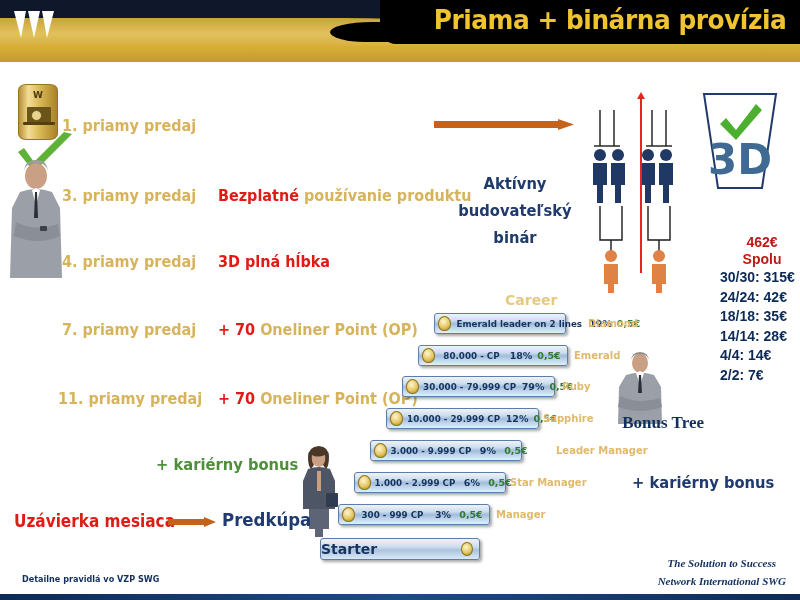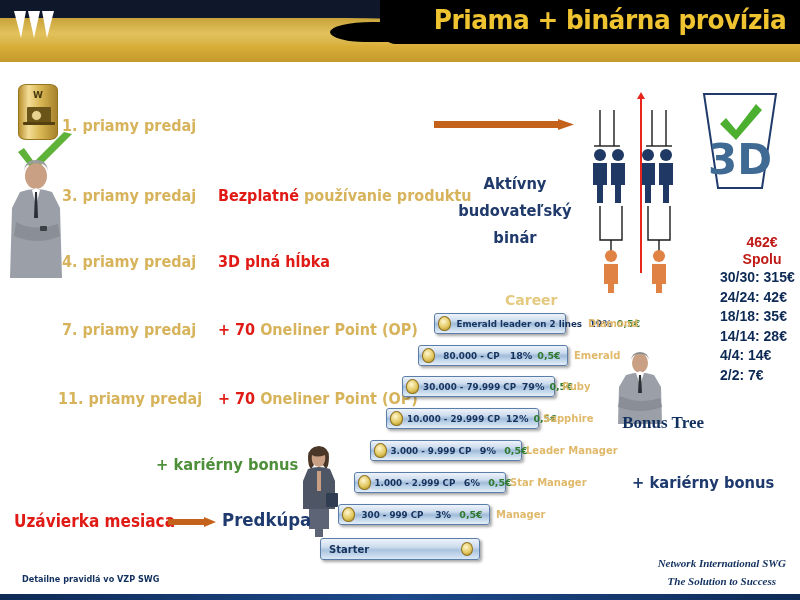--- a/index.html
+++ b/index.html
@@ -133,21 +133,21 @@
     font-family:"DejaVu Sans", sans-serif; white-space:nowrap;
   }
   #starter-rung {
     position:absolute; left:320px; top:538px; width:160px; height:22px;
     background:linear-gradient(to bottom,#eef3fa 0%,#cddcee 40%,#a9c3de 55%,#dbe8f6 100%);
     border:1px solid #5b7ea8; border-radius:3px;
     box-shadow:2px 2px 3px rgba(0,0,0,0.35);
     display:flex; align-items:center;
   }
   #starter-rung .sname {
-    color:#16335e; font-size:10px; font-weight:bold; margin-left:8px;
+    color:#16335e; font-size:14px; font-weight:bold; 
     font-family:"DejaVu Sans", sans-serif;
   }
   #starter-rung .smedal {
     position:absolute; right:6px; width:12px; height:14px;
     background:radial-gradient(circle at 40% 35%,#fff6cf 0%,#e3c860 55%,#a8851f 100%);
     border-radius:50%; border:1px solid #8e7220;
   }
   
   #binary-tree { position:absolute; left:592px; top:98px; width:100px; height:195px; }
   #red-vline {
@@ -316,21 +316,21 @@
   <div class="reur">0,5€</div>
 </div>
 <div class="rtier" style="left:543px; top:413px;">Sapphire</div>
 
 <div class="rung" style="left:370px; top:440px; width:152px;">
   <div class="medal"></div>
   <div class="rname">3.000 - 9.999 CP</div>
   <div class="rpct">9%</div>
   <div class="reur">0,5€</div>
 </div>
-<div class="rtier" style="left:526px; top:445px;">Leader Manager</div>
+<div class="rtier" style="left:526px; top:445px;padding-left:30px;">Leader Manager</div>
 
 <div class="rung" style="left:354px; top:472px; width:152px;">
   <div class="medal"></div>
   <div class="rname">1.000 - 2.999 CP</div>
   <div class="rpct">6%</div>
   <div class="reur">0,5€</div>
 </div>
 <div class="rtier" style="left:510px; top:477px;">Star Manager</div>
 
 <div class="rung" style="left:338px; top:504px; width:152px;">
@@ -425,17 +425,17 @@
 
 <div id="uzavierka">Uzávierka mesiaca</div>
 <svg id="arrow-small" viewBox="0 0 48 10">
   <path d="M0 2 L36 2 L36 0 L48 5 L36 10 L36 8 L0 8 Z" fill="#c4621c"></path>
 </svg>
 <div id="predkupa">Predkúpa</div>
 
 <div id="detail-rules">Detailne  pravidlá  vo VZP SWG</div>
 
 <div id="signature">
+  <div>The Solution to Success</div>
   <div>Network International SWG</div>
-  <div>The Solution to Success</div>
 </div>
 
 <div id="footer-bar"></div>
 
 </body></html>

